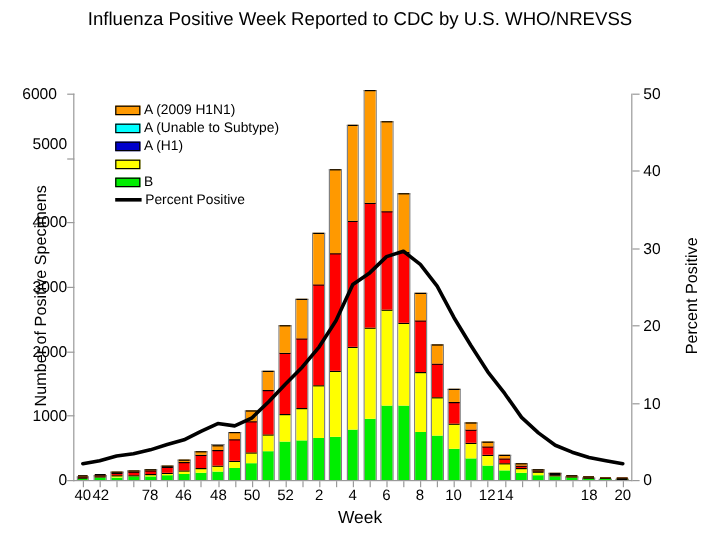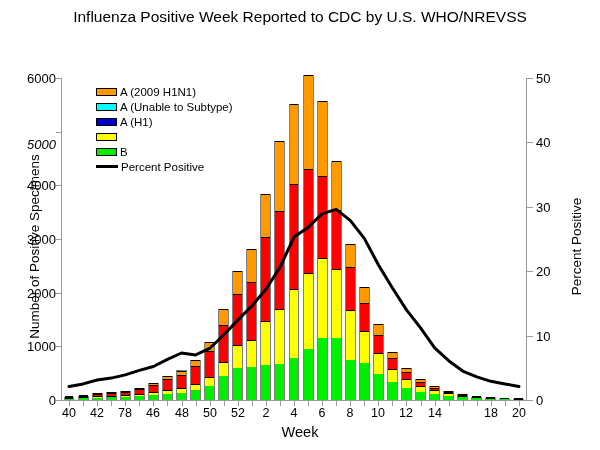--- a/index.html
+++ b/index.html
@@ -215,23 +215,23 @@
       <div class="ytick-text ytick-l" style="top: 400px; left: 10px; right: auto;">0</div>
       <div class="ytick-mark-l" style="top: 400px;"></div>
       <div class="ytick-text ytick-l" style="top: 346.333px; left: 10px; right: auto;">1000</div>
       <div class="ytick-mark-l" style="top: 346.333px;"></div>
       <div class="ytick-text ytick-l" style="top: 292.667px; left: 10px; right: auto;">2000</div>
       <div class="ytick-mark-l" style="top: 292.667px;"></div>
       <div class="ytick-text ytick-l" style="top: 239px; left: 10px; right: auto;">3000</div>
       <div class="ytick-mark-l" style="top: 239px;"></div>
       <div class="ytick-text ytick-l" style="top: 185.333px; left: 10px; right: auto;">4000</div>
       <div class="ytick-mark-l" style="top: 185.333px;"></div>
-      <div class="ytick-text ytick-l" style="top: 144px; left: 10px; right: auto; font-style: italic;">5000</div>
+      <div class="ytick-text ytick-l" style="top: 120px; left: 10px; right: auto;">5000</div>
       <div class="ytick-mark-l" style="top: 131.667px;"></div>
-      <div class="ytick-text ytick-l" style="top: 78px; left: 10px; right: auto;">6000</div>
+      <div class="ytick-text ytick-l" style="top: 78px; left: 10px; right: auto; text-align: center;">6000</div>
       <div class="ytick-mark-l" style="top: 78px;"></div>
     </div>
   <div id="yticks-right">
       <div class="ytick-r" style="top: 400px;">0</div>
       <div class="ytick-mark-r" style="top: 400px;"></div>
       <div class="ytick-r" style="top: 335.6px;">10</div>
       <div class="ytick-mark-r" style="top: 335.6px;"></div>
       <div class="ytick-r" style="top: 271.2px;">20</div>
       <div class="ytick-mark-r" style="top: 271.2px;"></div>
       <div class="ytick-r" style="top: 206.8px;">30</div>
@@ -239,21 +239,21 @@
       <div class="ytick-r" style="top: 142.4px;">40</div>
       <div class="ytick-mark-r" style="top: 142.4px;"></div>
       <div class="ytick-r" style="top: 78px;">50</div>
       <div class="ytick-mark-r" style="top: 78px;"></div>
     </div>
   <div id="xticks">
       <div class="xtick-mark" style="left: 69px;"></div>
       <div class="xtick-text" style="left: 69px;">40</div>
       <div class="xtick-mark" style="left: 83px;"></div>
       <div class="xtick-mark" style="left: 97px;"></div>
-      <div class="xtick-text" style="left: 97px;">42</div>
+      <div class="xtick-text" style="left: 84px;">42</div>
       <div class="xtick-mark" style="left: 111px;"></div>
       <div class="xtick-mark" style="left: 125px;"></div>
       <div class="xtick-text" style="left: 125px;">78</div>
       <div class="xtick-mark" style="left: 139px;"></div>
       <div class="xtick-mark" style="left: 153px;"></div>
       <div class="xtick-text" style="left: 153px;">46</div>
       <div class="xtick-mark" style="left: 167px;"></div>
       <div class="xtick-mark" style="left: 182px;"></div>
       <div class="xtick-text" style="left: 182px;">48</div>
       <div class="xtick-mark" style="left: 196px;"></div>
@@ -275,21 +275,21 @@
       <div class="xtick-mark" style="left: 350px;"></div>
       <div class="xtick-text" style="left: 350px;">8</div>
       <div class="xtick-mark" style="left: 364px;"></div>
       <div class="xtick-mark" style="left: 378px;"></div>
       <div class="xtick-text" style="left: 378px;">10</div>
       <div class="xtick-mark" style="left: 392px;"></div>
       <div class="xtick-mark" style="left: 406px;"></div>
       <div class="xtick-text" style="left: 406px;">12</div>
       <div class="xtick-mark" style="left: 421px;"></div>
       <div class="xtick-mark" style="left: 435px;"></div>
-      <div class="xtick-text" style="left: 435px;">14</div>
+      <div class="xtick-text" style="left: 421px;">14</div>
       <div class="xtick-mark" style="left: 449px;"></div>
       <div class="xtick-mark" style="left: 463px;"></div>
       <div class="xtick-text" style="left: 463px; margin-top: 48px;">16</div>
       <div class="xtick-mark" style="left: 477px;"></div>
       <div class="xtick-mark" style="left: 491px;"></div>
       <div class="xtick-text" style="left: 491px;">18</div>
       <div class="xtick-mark" style="left: 505px;"></div>
       <div class="xtick-mark" style="left: 519px;"></div>
       <div class="xtick-text" style="left: 519px;">20</div>
     </div>

